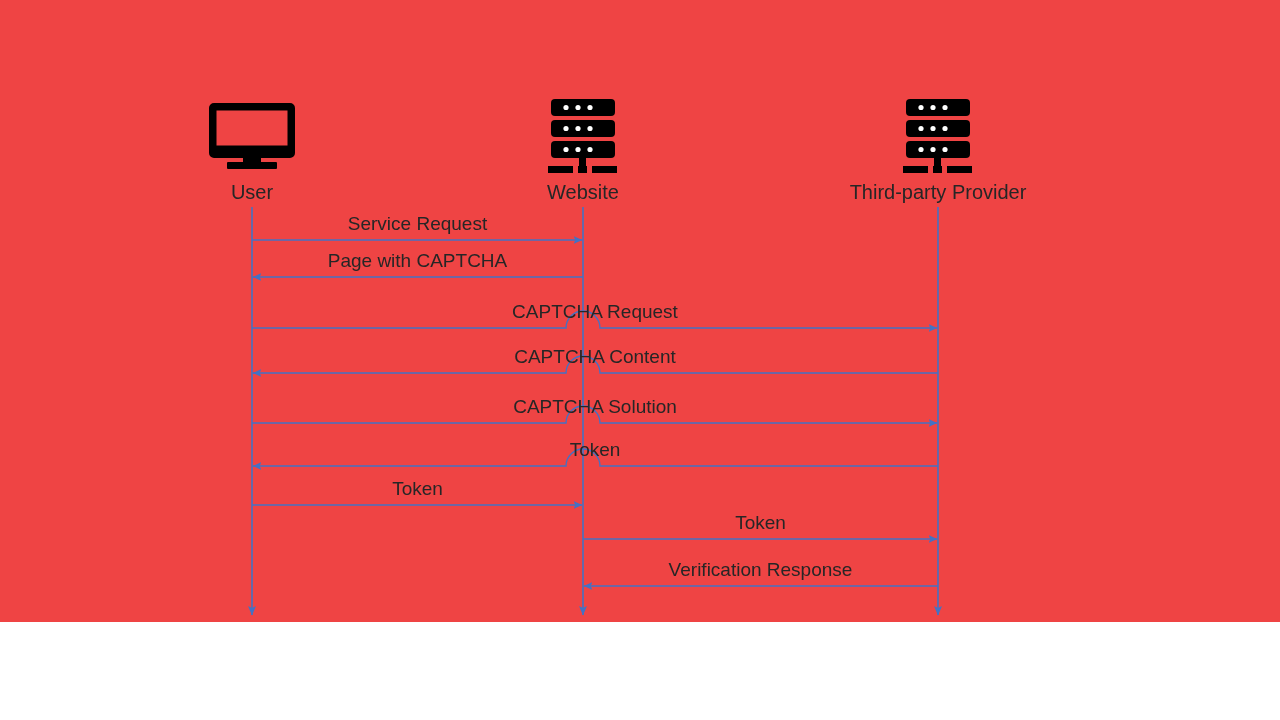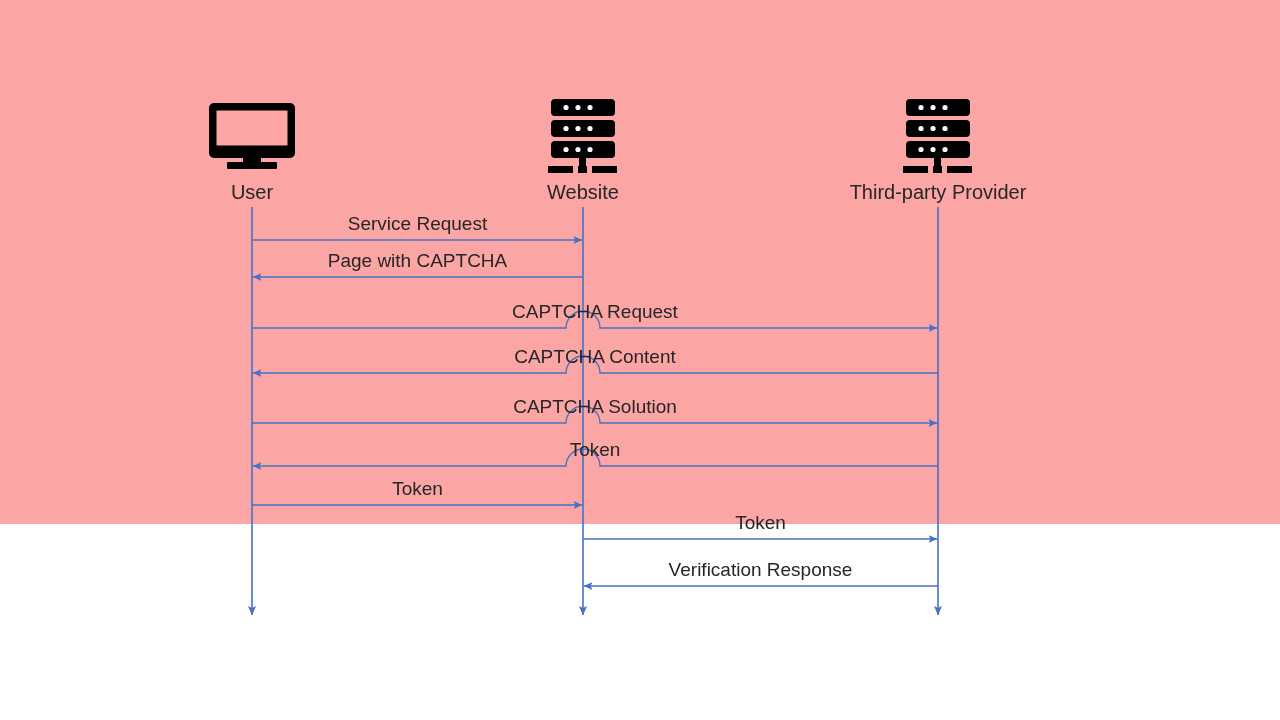--- a/index.html
+++ b/index.html
@@ -10,22 +10,22 @@
   }
   body {
     width: 1280px;
     height: 720px;
     overflow: hidden;
     font-family: "Liberation Sans", sans-serif;
   }
   #diagram-root {
     position: relative;
     width: 1280px;
-    height: 524px;
-    background: #fca5a5;
+    height: 622px;
+    background: #ef4444;
   }
   svg#seq-svg {
     display: block;
     width: 1280px;
     height: 720px;
   }
   .actor-label {
     font-family: "Liberation Sans", sans-serif;
     font-size: 20px;
     fill: #262626;

